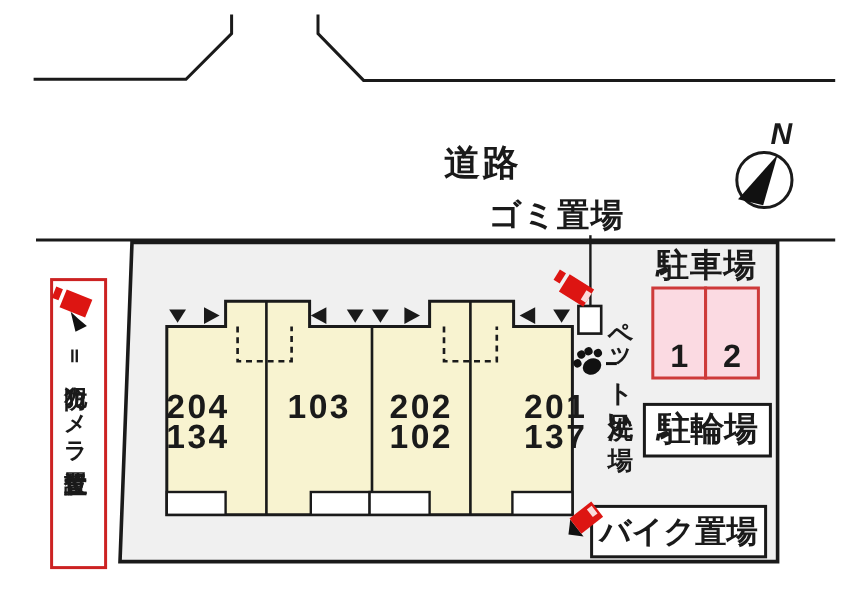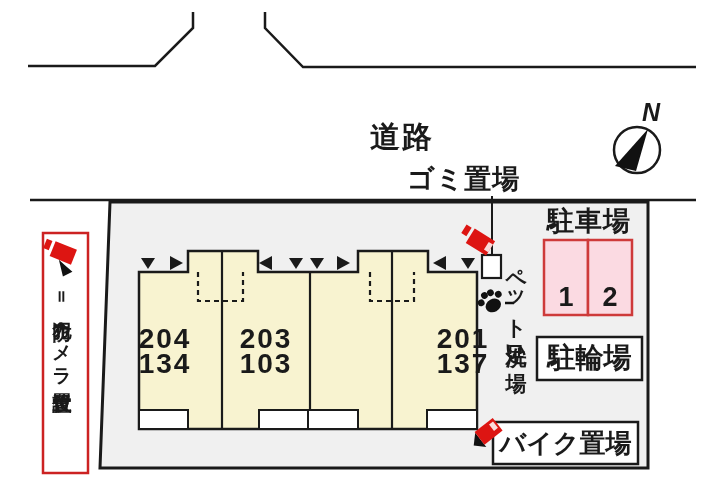--- a/index.html
+++ b/index.html
@@ -137,21 +137,24 @@
 
   <div class="lbl vtext pet-label">ペット足洗い場</div>
 
   <div class="lbl vtext legend-label">＝防犯カメラ設置位置</div>
 
   <div class="lbl unit-label unit-0">
     <span style="display:block">204</span>
     <span style="display:block">134</span>
   </div>
   <div class="lbl unit-label unit-1">
-    <span style="display:block">203</span>
     <span style="display:block">103</span>
+  </div>
+  <div class="lbl unit-label unit-2">
+    <span style="display:block">202</span>
+    <span style="display:block">102</span>
   </div>
   <div class="lbl unit-label unit-3">
     <span style="display:block">201</span>
     <span style="display:block">137</span>
   </div>
 
 </div>
 
 </body></html>

